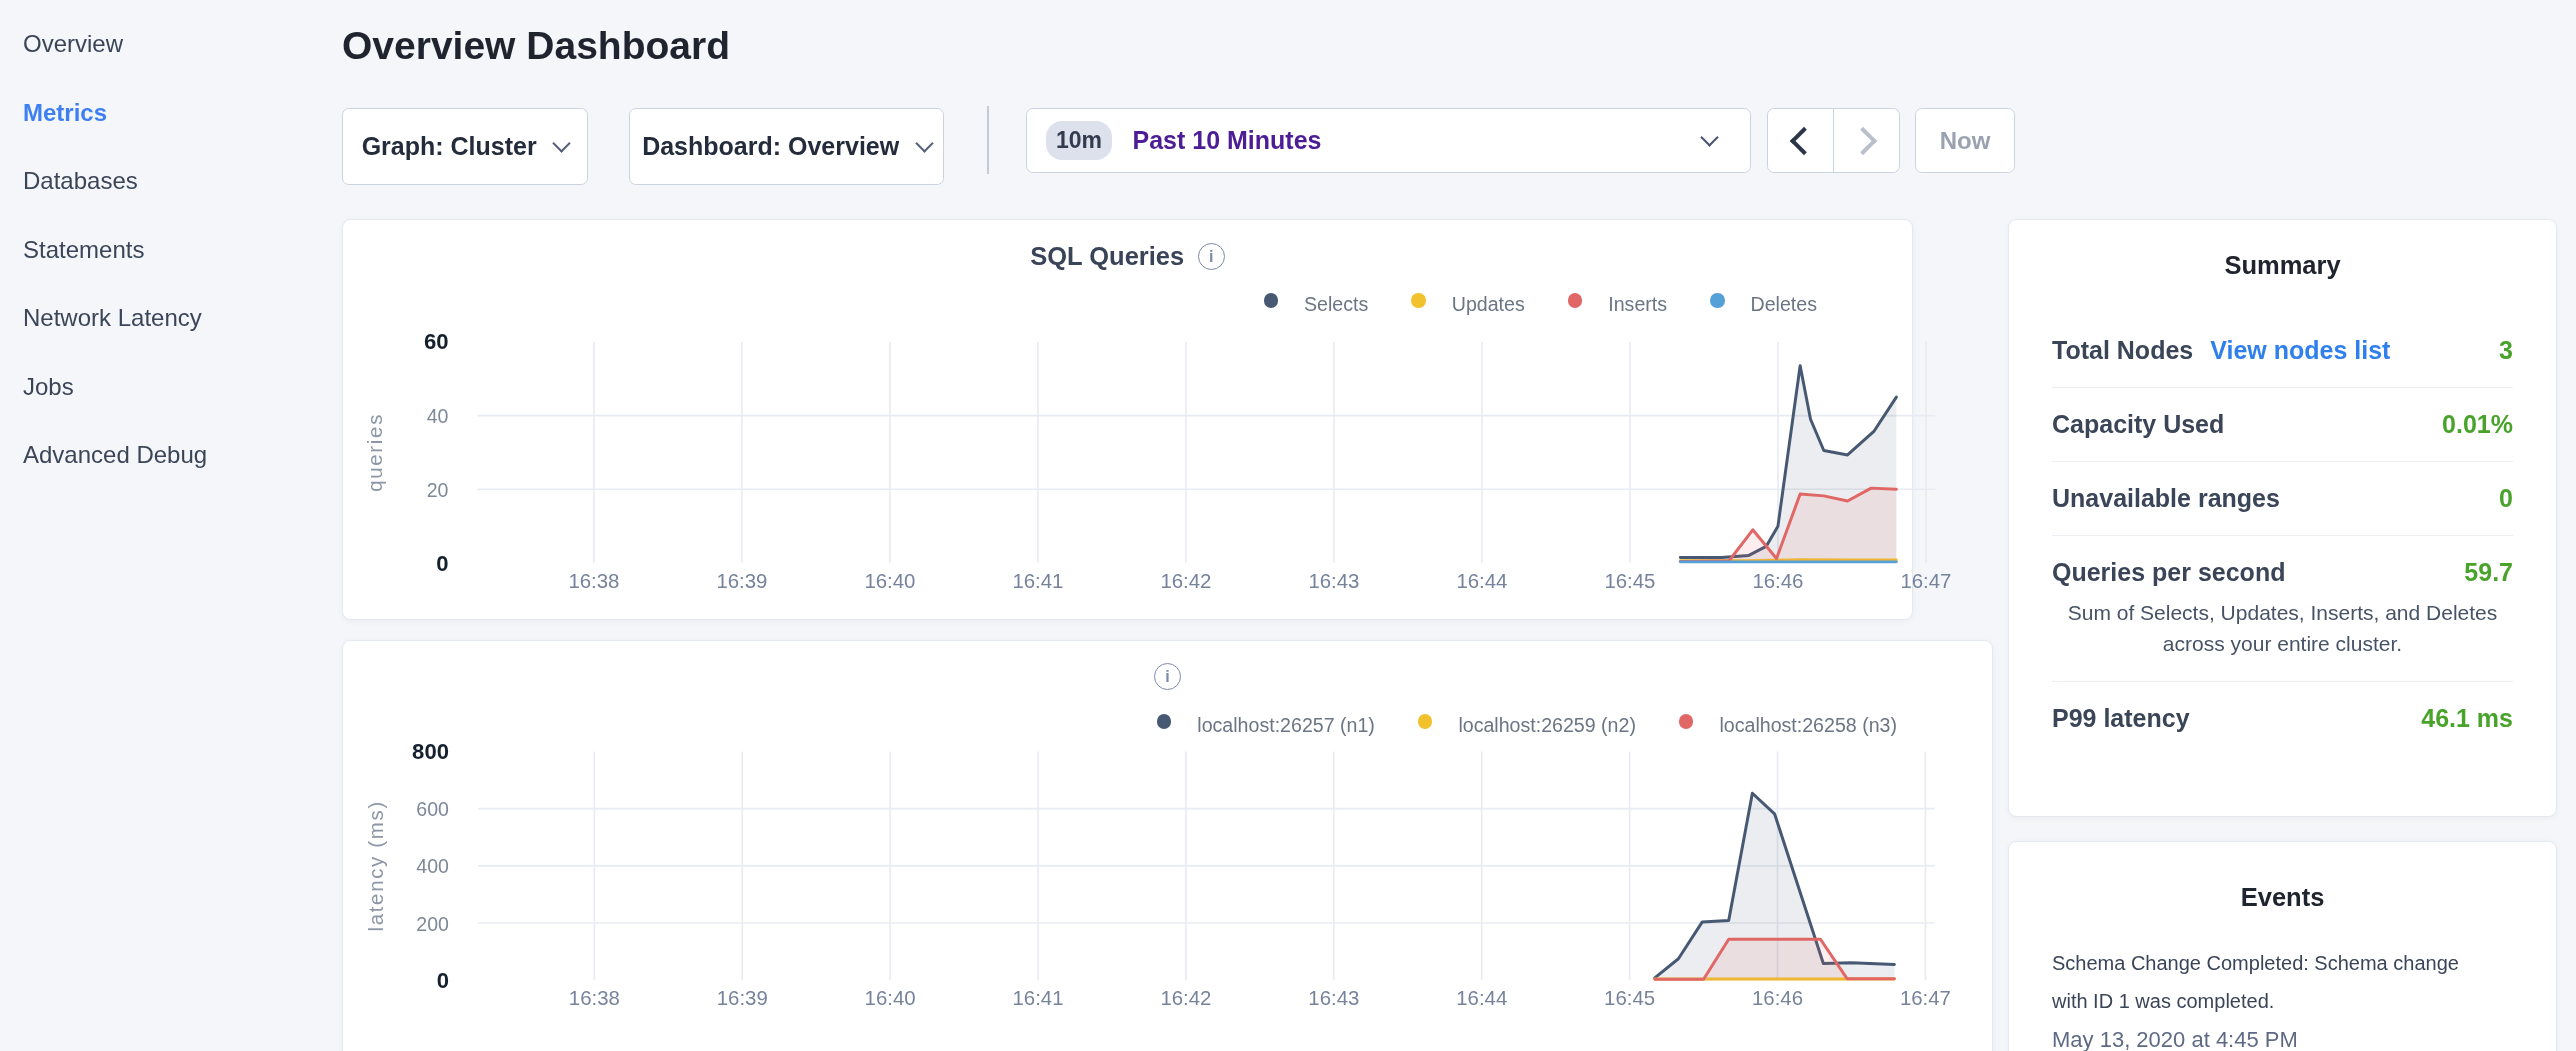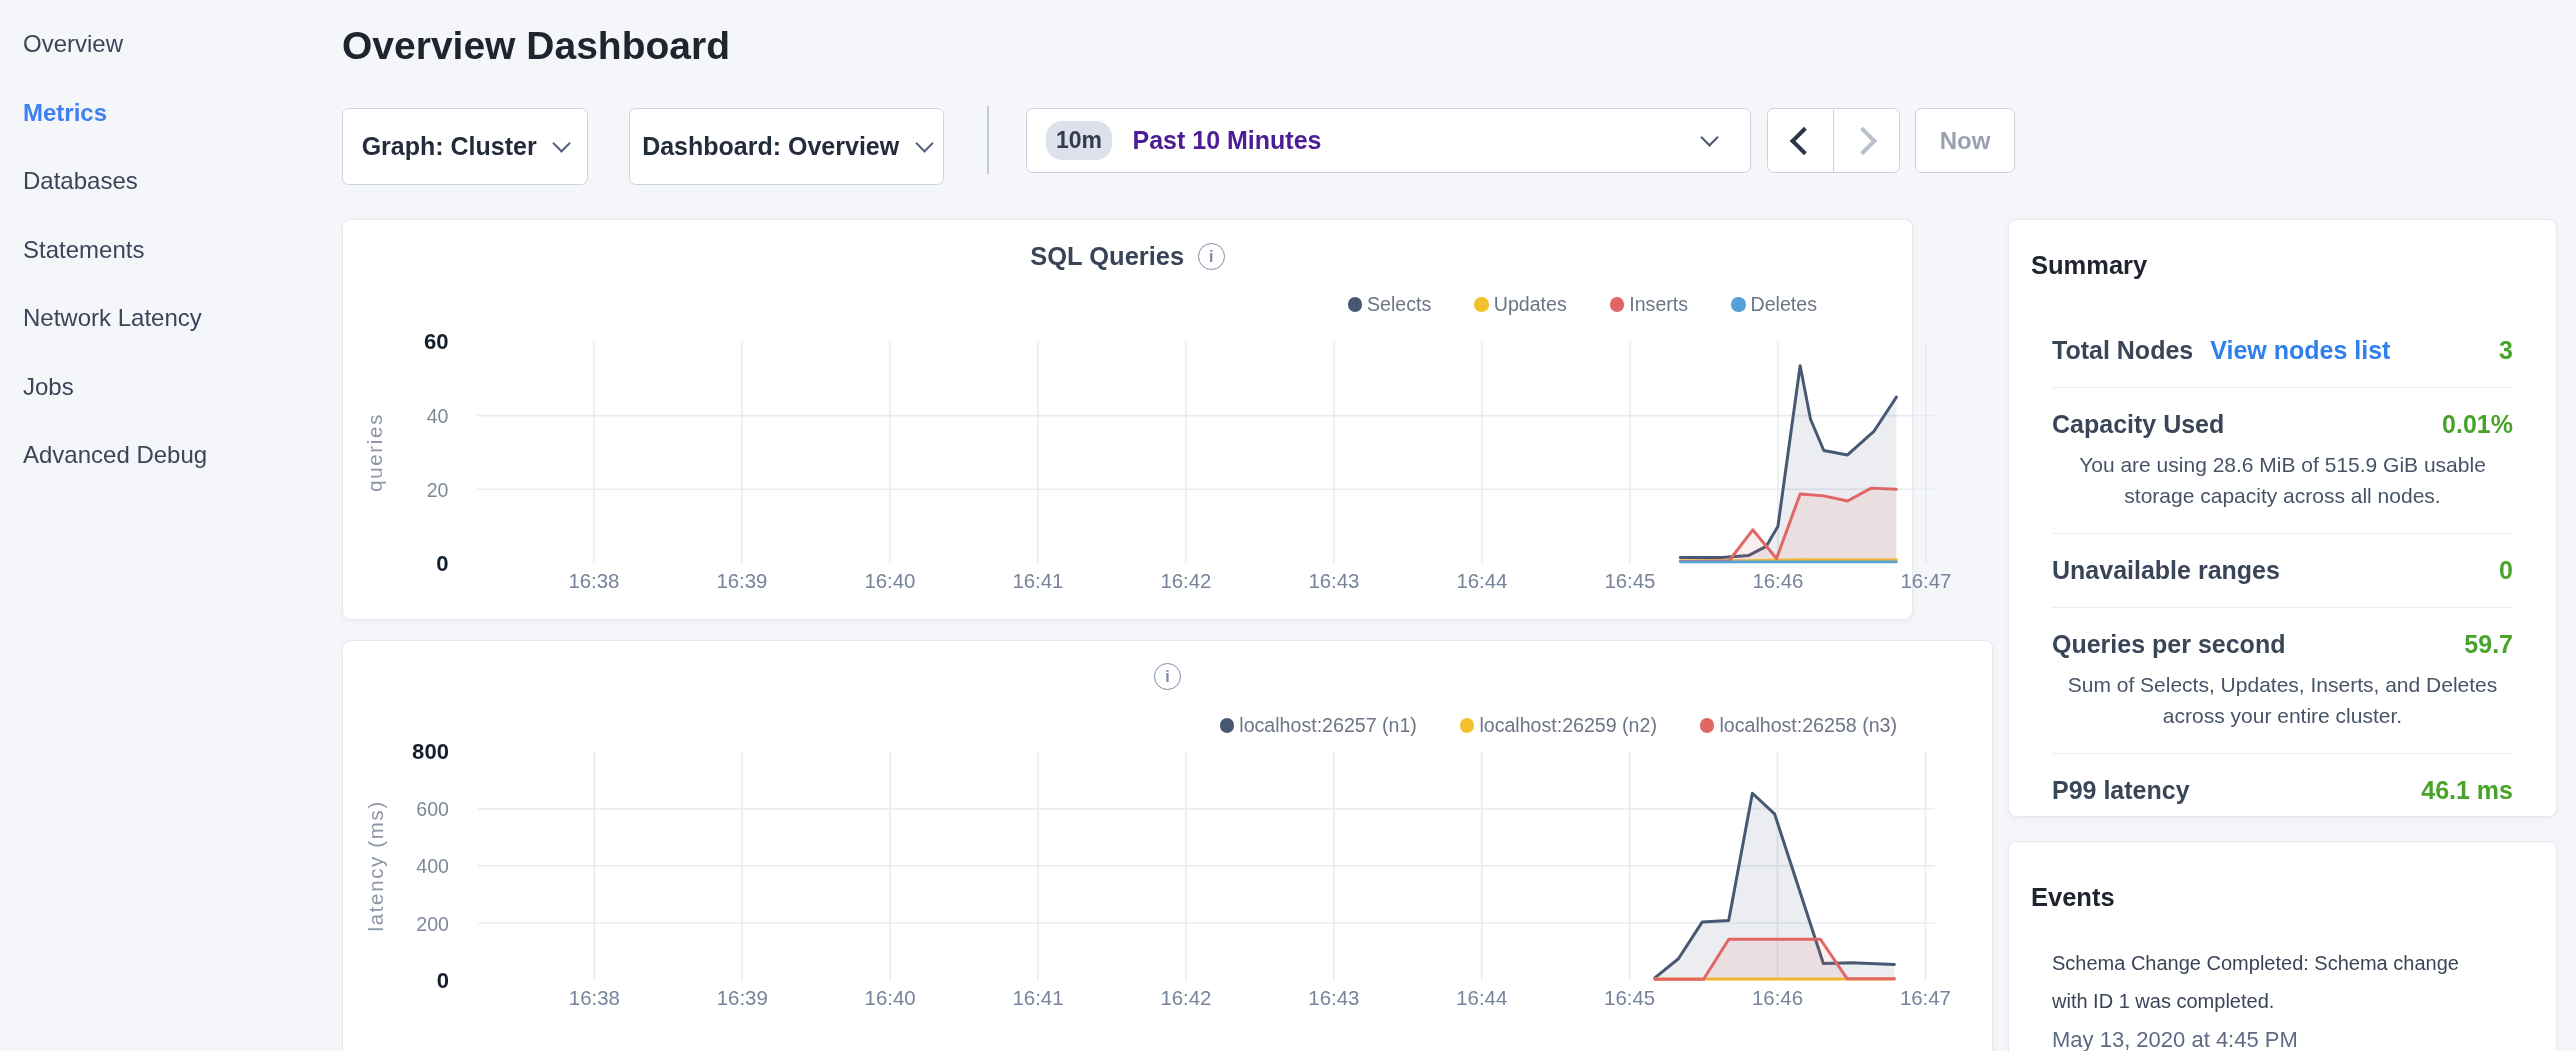--- a/index.html
+++ b/index.html
@@ -39,27 +39,27 @@
   
   .card{position:absolute;background:#fff;border:1.7px solid #e4e8ef;border-radius:8.5px;box-sizing:border-box;
     box-shadow:0 1.7px 5.1px rgba(70,80,100,0.05);}
   #chart-card-0{left:342px;top:219px;width:1571px;height:401px;}
   #chart-card-1{left:342px;top:640px;width:1651px;height:442px;}
   .chart-title-row{position:absolute;top:22px;left:0;width:100%;display:flex;align-items:center;justify-content:center;gap:13.6px;z-index:2;}
   .chart-title{font-size:25.5px;font-weight:bold;color:#3a4458;}
   .info-icon{width:27px;height:27px;border:1.7px solid #7d89a8;border-radius:50%;box-sizing:border-box;
     display:flex;align-items:center;justify-content:center;font-size:16px;font-weight:bold;color:#7d89a8;}
   .chart-legend{position:absolute;top:73px;right:95px;display:flex;gap:43px;align-items:center;z-index:2;}
-  .legend-item{display:flex;align-items:center;gap:5px;font-size:19.6px;color:#6b7584;}
+  .legend-item{display:flex;gap:26px;font-size:19.6px;color:#6b7584;}
   .legend-dot{width:14.5px;height:14.5px;border-radius:50%;}
   svg.plot{position:absolute;left:0;top:0;}
   
   #summary-card{left:2008px;top:219px;width:549px;height:598px;overflow:hidden;}
   #events-card{left:2008px;top:841px;width:549px;height:272px;overflow:hidden;}
-  .side-title{padding-top:31px;text-align:left;font-size:25.5px;font-weight:bold;color:#20242e;padding-left:22px;}
+  .side-title{padding-top:31px;text-align:center;font-size:25.5px;font-weight:bold;color:#20242e;}
   #events-card .side-title{padding-top:41px;}
   .srows{margin:34px 43px 0 43px;}
   .srow{padding:22px 0;border-bottom:1.7px solid #eceef3;text-align:center;}
   .srow:last-child{border-bottom:none;}
   .srow-top{display:flex;align-items:baseline;font-size:25px;font-weight:bold;line-height:29px;}
   .srow-label{color:#3b4558;}
   .srow-link{color:#2f80ed;margin-left:17px;cursor:pointer;text-decoration:none;}
   .srow-value{margin-left:auto;color:#49a32b;white-space:nowrap;}
   .srow-desc{margin-top:10.2px;font-size:21px;line-height:31px;color:#475366;}
   .event-item{margin:32px 43px 0 43px;}
@@ -255,21 +255,20 @@
           <span class="srow-label">Total Nodes</span>
           <a class="srow-link">View nodes list</a>
           <span class="srow-value">3</span>
         </div>
       </div>
       <div class="srow">
         <div class="srow-top">
           <span class="srow-label">Capacity Used</span>
           <span class="srow-value">0.01%</span>
         </div>
-        <div class="srow-desc">You are using 28.6 MiB of 515.9 GiB usable storage capacity across all nodes.</div>
       </div>
       <div class="srow">
         <div class="srow-top">
           <span class="srow-label">Unavailable ranges</span>
           <span class="srow-value">0</span>
         </div>
       </div>
       <div class="srow">
         <div class="srow-top">
           <span class="srow-label">Queries per second</span>

